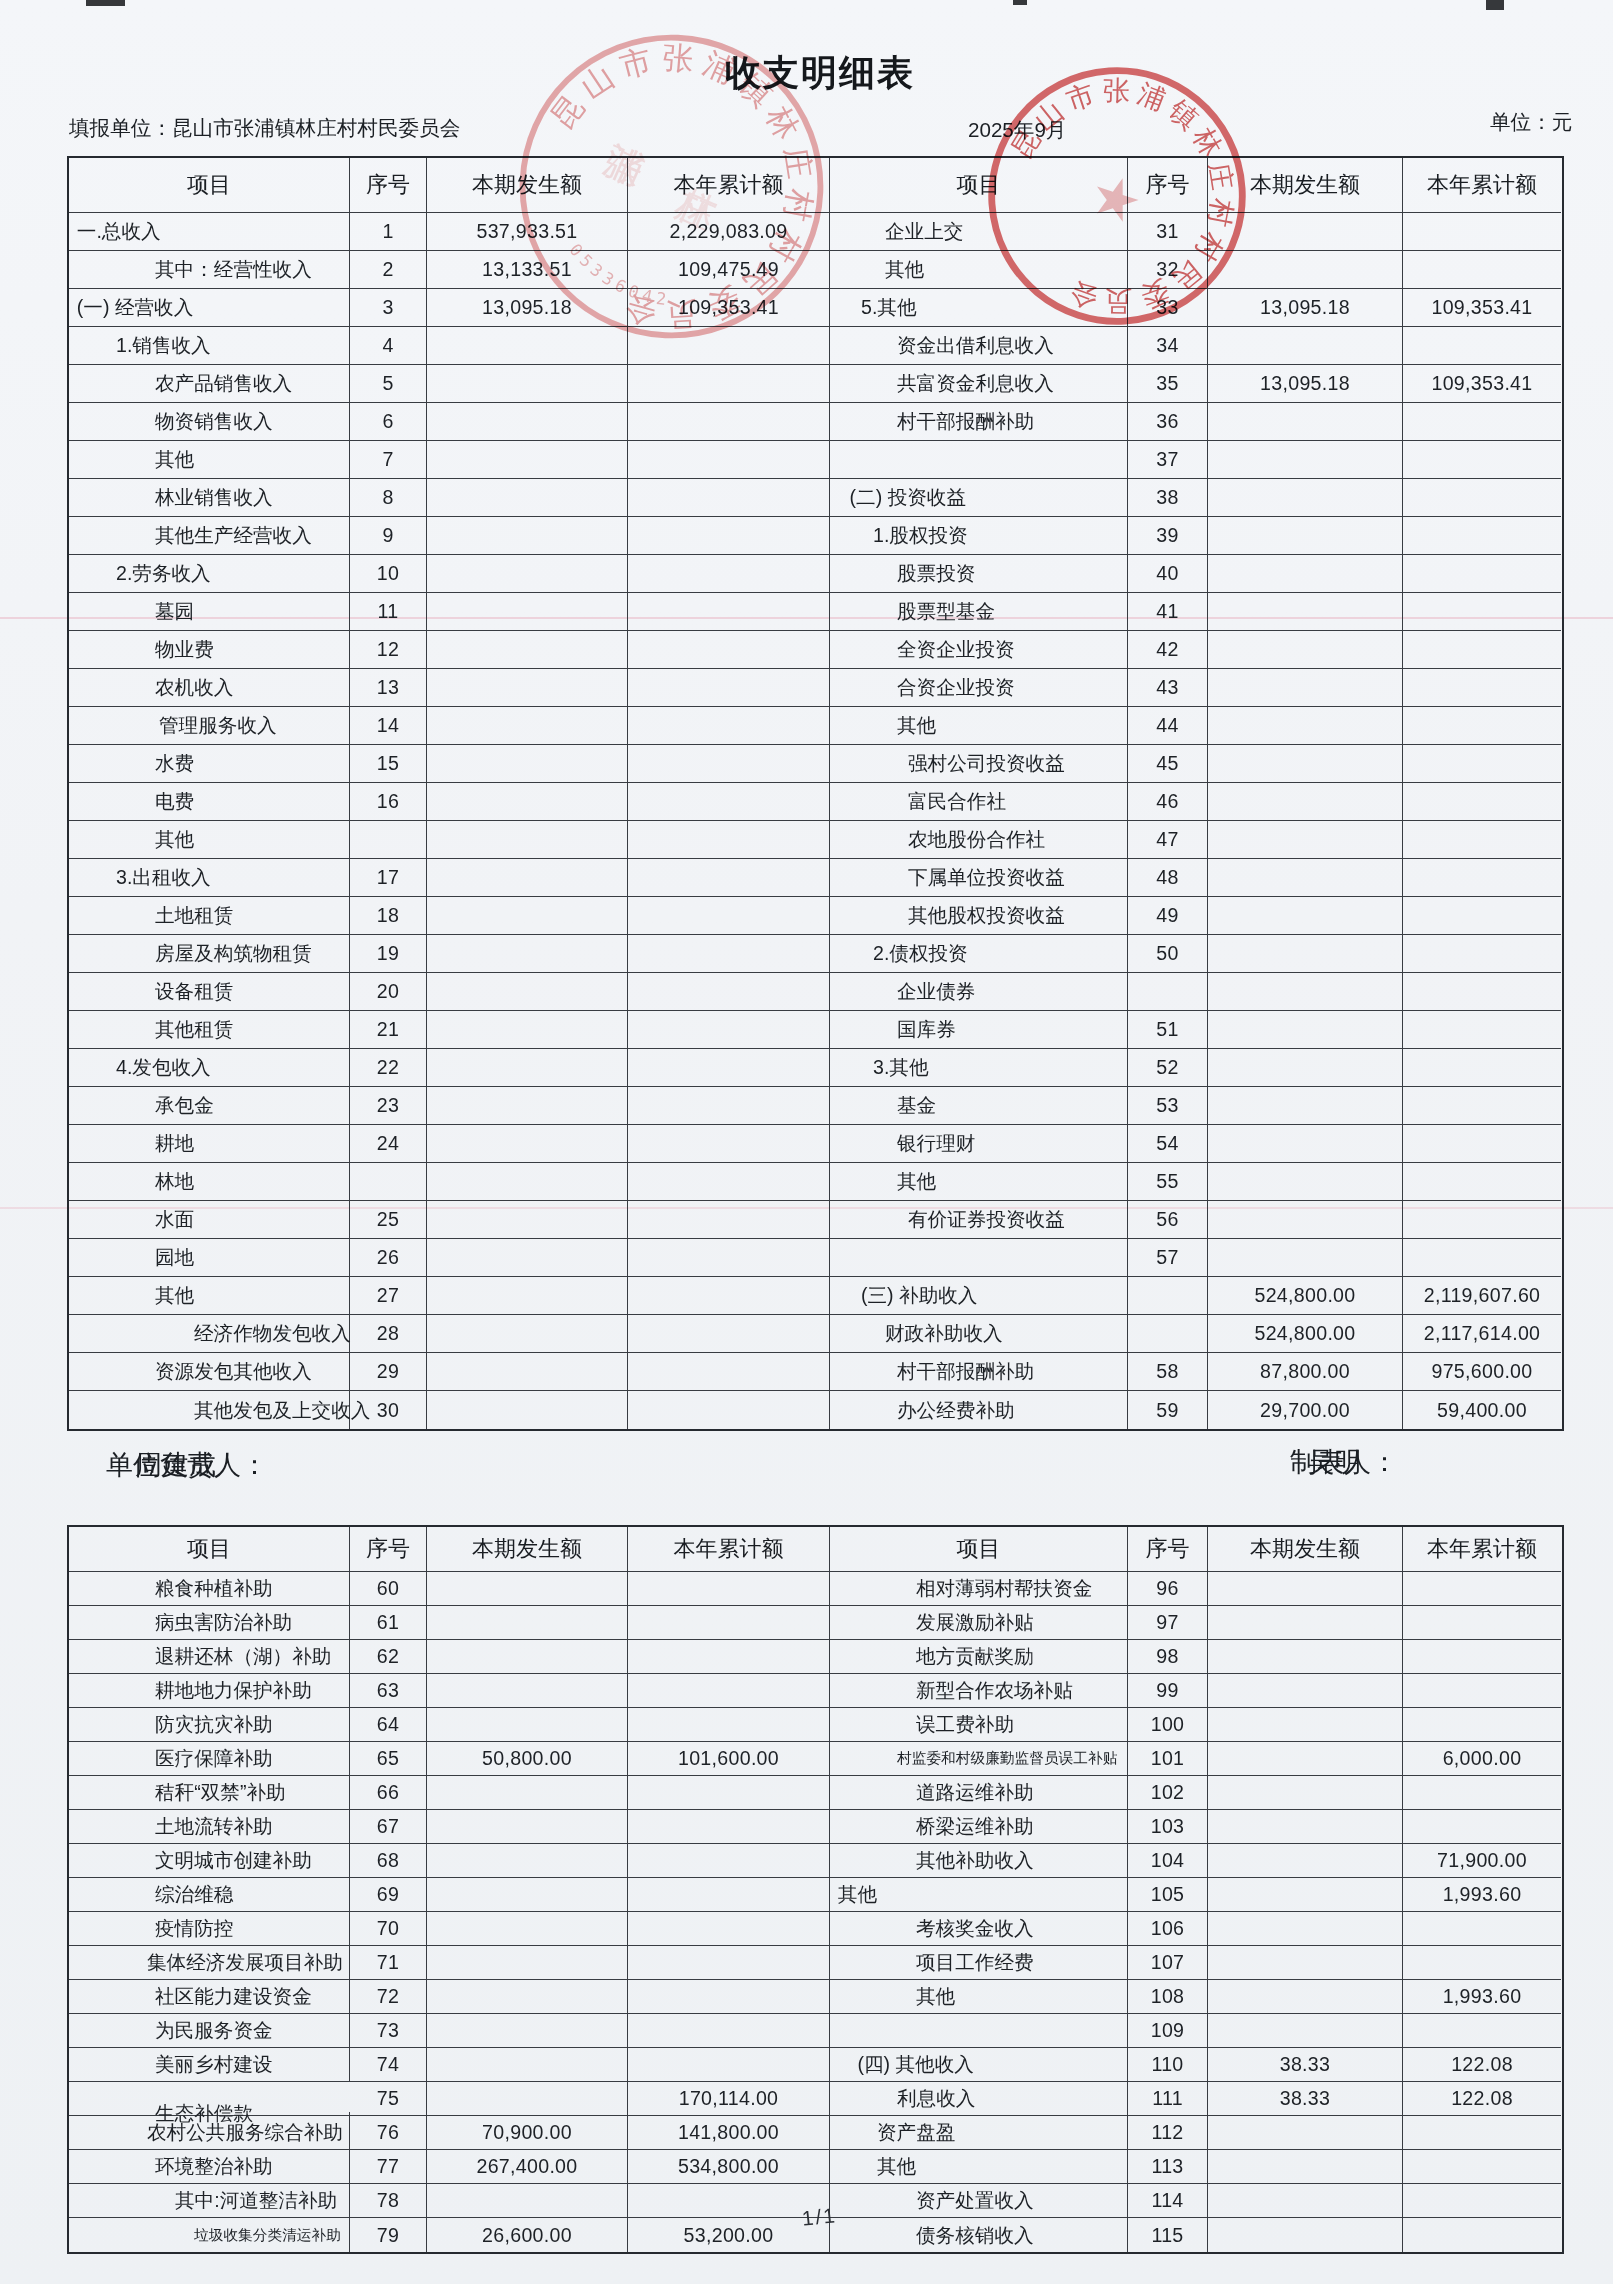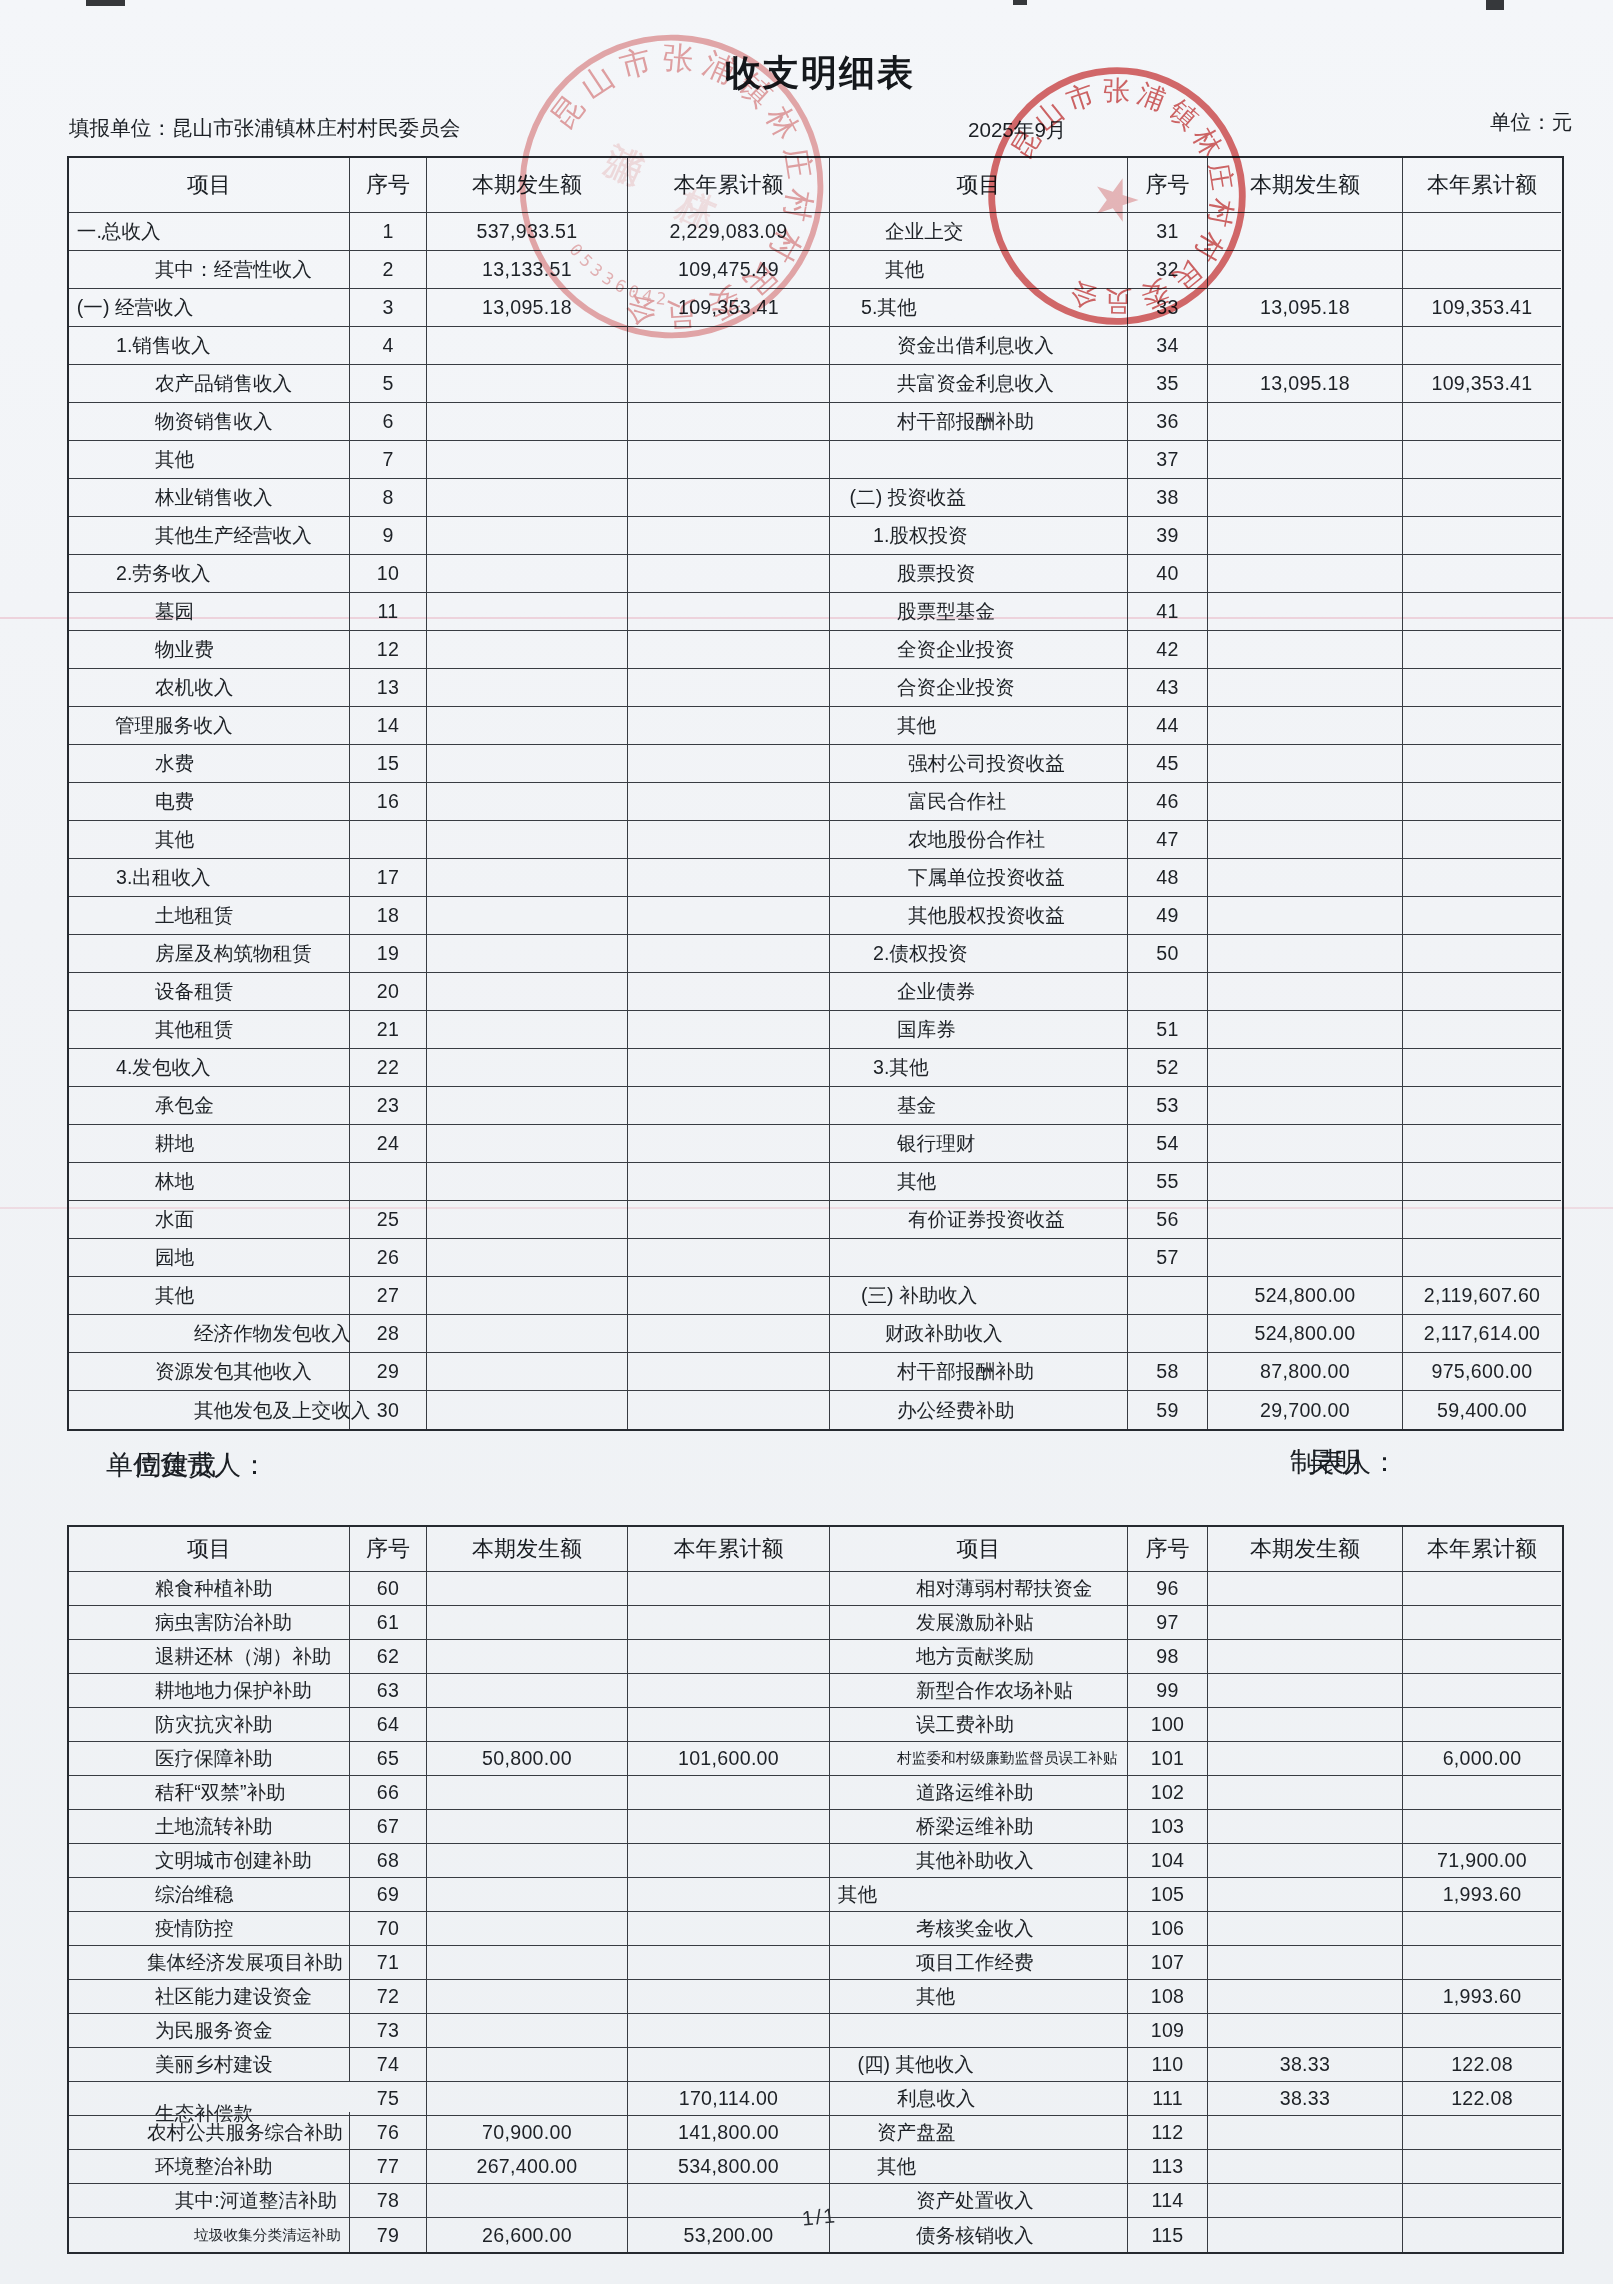--- a/index.html
+++ b/index.html
@@ -179,21 +179,21 @@
       <div class="cell num"></div>
       <div class="cell num"></div>
       <div class="cell item" style="padding-left: 86px;">农机收入</div>
       <div class="cell num">13</div>
       <div class="cell num"></div>
       <div class="cell num"></div>
       <div class="cell item" style="padding-left: 67px;">合资企业投资</div>
       <div class="cell num">43</div>
       <div class="cell num"></div>
       <div class="cell num"></div>
-      <div class="cell item" style="padding-left: 46px;">管理服务收入</div>
+      <div class="cell item" style="padding-left: 90px;">管理服务收入</div>
       <div class="cell num">14</div>
       <div class="cell num"></div>
       <div class="cell num"></div>
       <div class="cell item" style="padding-left: 67px;">其他</div>
       <div class="cell num">44</div>
       <div class="cell num"></div>
       <div class="cell num"></div>
       <div class="cell item" style="padding-left: 86px;">水费</div>
       <div class="cell num">15</div>
       <div class="cell num"></div>

